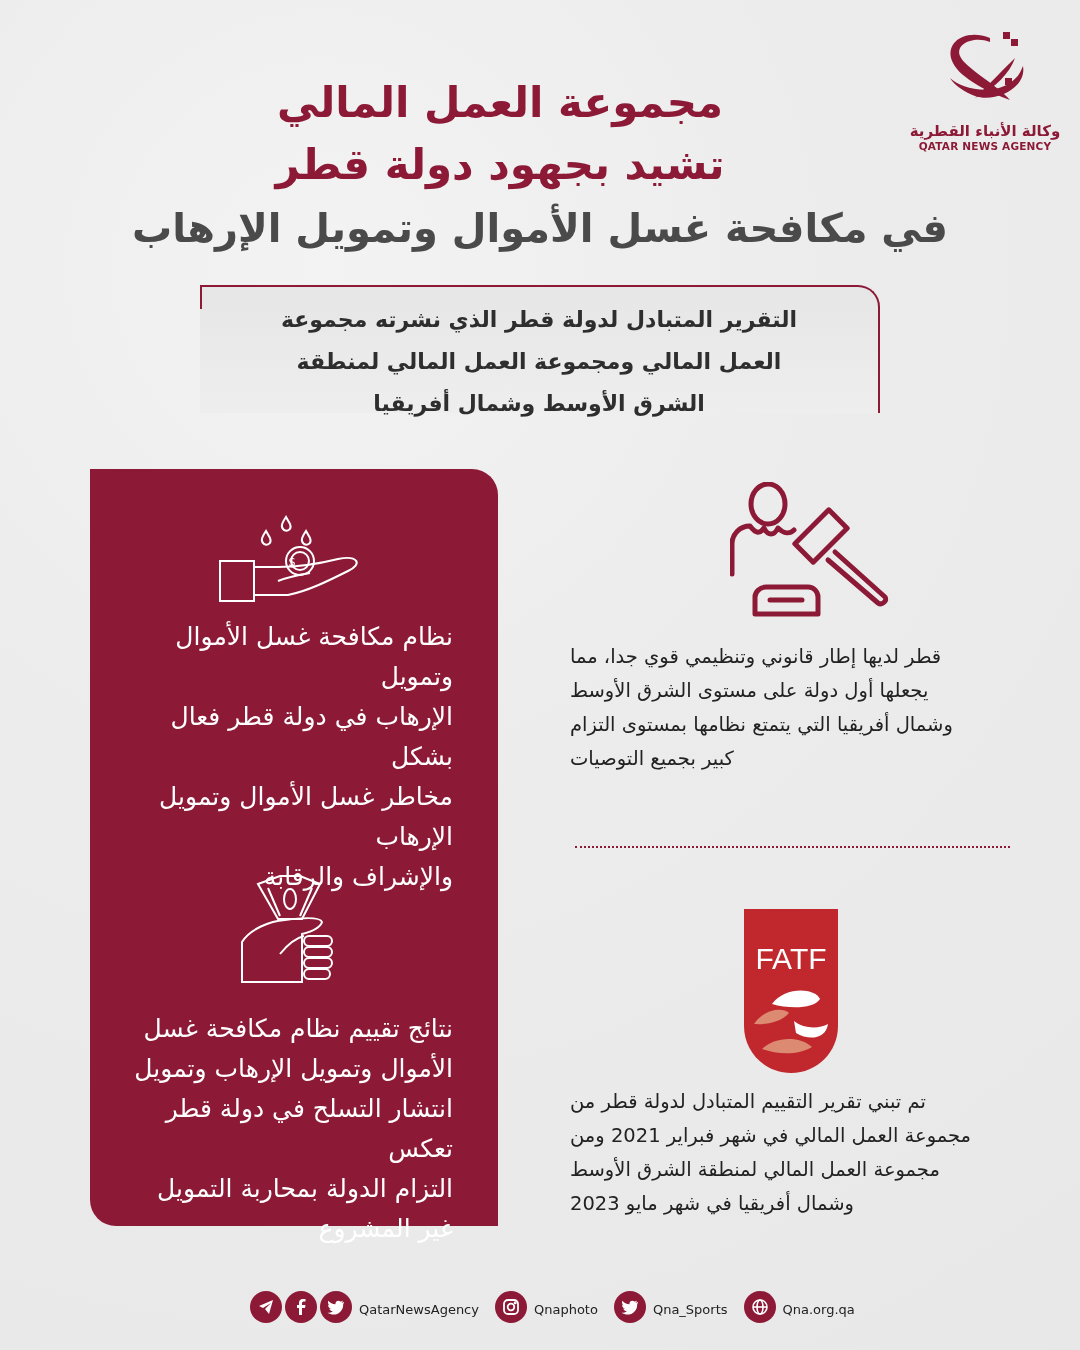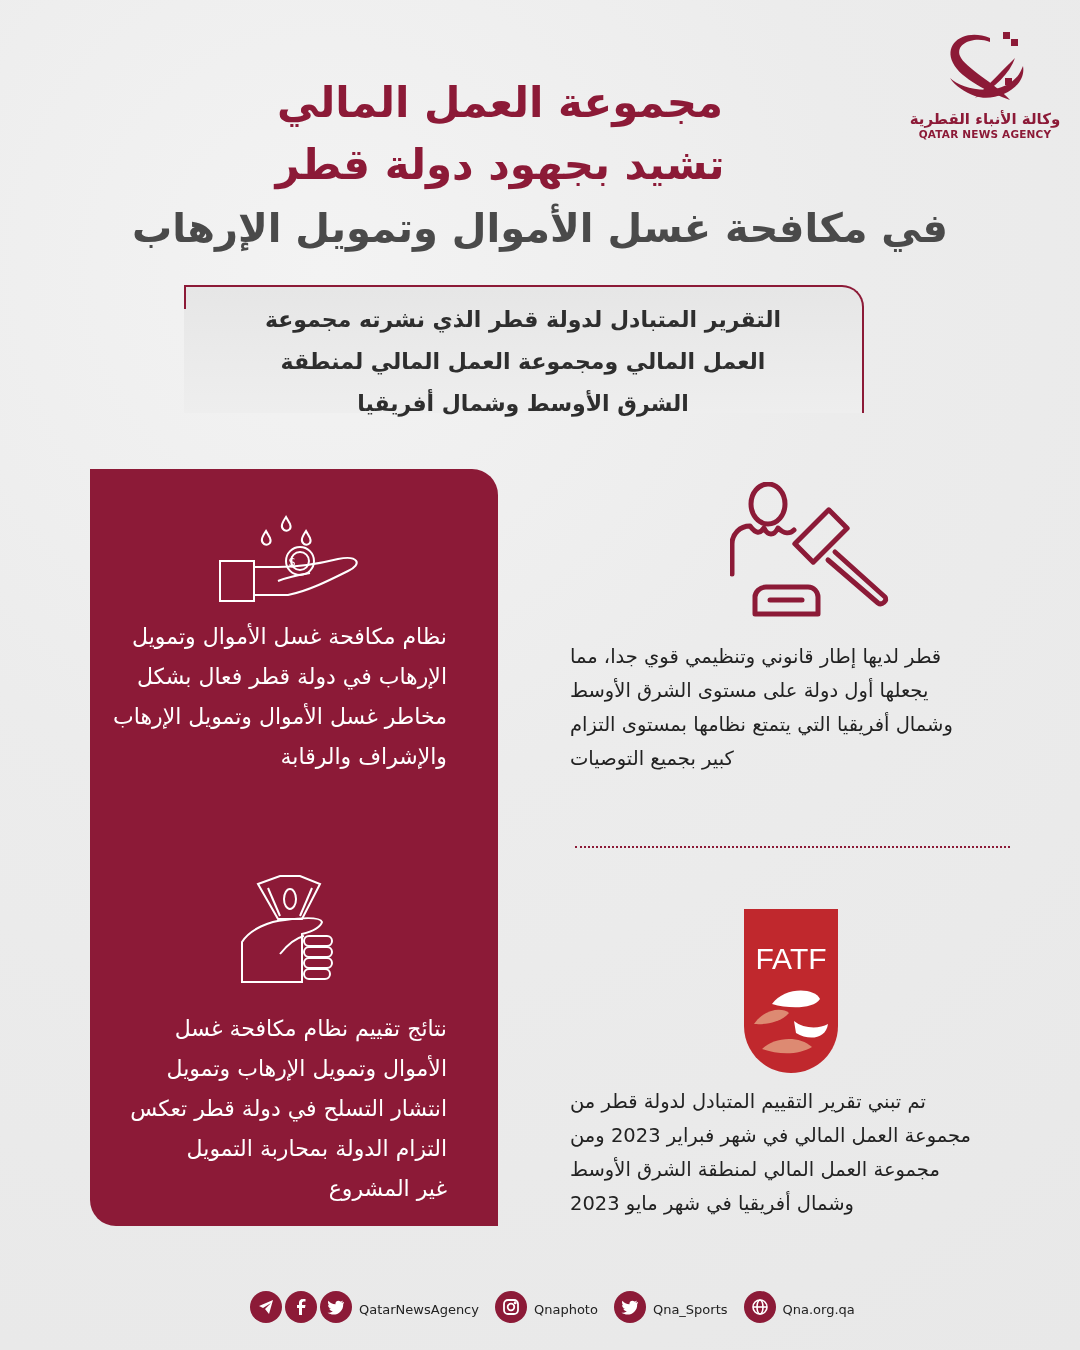--- a/index.html
+++ b/index.html
@@ -10,36 +10,36 @@
     background-image: radial-gradient(circle at 30% 20%, #f3f3f3 0%, #ececec 40%, #e8e8e8 100%);
     font-family: "DejaVu Sans", sans-serif;
     overflow: hidden;
     direction: rtl;
   }
   .logo {
     position: absolute; left: 905px; top: 28px; width: 160px; height: 130px;
     text-align: center;
   }
   .logo svg { display: block; margin: 0 auto; }
-  .logo .ar { color: #8c1a37; font-size: 15px; font-weight: bold; margin-top: 2px; direction: rtl; }
+  .logo .ar { color: #8c1a37; font-size: 15px; font-weight: bold; margin-top: 14px; direction: rtl; }
   .logo .en { color: #8c1a37; font-size: 10.5px; font-weight: bold; direction: ltr; letter-spacing: 0.2px; }
 
   .title1, .title2 {
     position: absolute; left: 0; width: 1000px; text-align: center;
     color: #8c1a37; font-weight: bold; font-size: 42px;
   }
   .title1 { top: 78px; }
   .title2 { top: 140px; }
   .title3 {
     position: absolute; left: 0; width: 1080px; top: 205px; text-align: center;
     color: #4a4a4a; font-weight: bold; font-size: 40px;
   }
 
   .intro-box {
-    position: absolute; left: 184px; top: 285px; width: 680px; height: 128px;
+    position: absolute; left: 200px; top: 285px; width: 680px; height: 128px;
     border-top: 2px solid #8c1a37;
     border-right: 2px solid #8c1a37;
     border-top-right-radius: 22px;
     background: linear-gradient(to bottom, #e6e6e6, #eeeeee);
   }
   .intro-box .left-edge {
     position: absolute; left: 0; top: 0; width: 2px; height: 22px; background: #8c1a37;
   }
   .intro-text {
     position: absolute; left: 0; top: 12px; width: 100%; text-align: center;
@@ -47,22 +47,22 @@
   }
 
   .left-panel {
     position: absolute; left: 90px; top: 469px; width: 408px; height: 757px;
     background: #8c1a37;
     border-top-right-radius: 26px;
     border-bottom-left-radius: 26px;
   }
   .panel-icon { position: absolute; }
   .panel-text {
-    position: absolute; left: 22px; width: 335px; text-align: right;
-    color: #ffffff; font-size: 22px; line-height: 40px;
+    position: absolute; left: 28px; width: 335px; text-align: right;
+    color: #ffffff; font-size: 25px; line-height: 40px;
   }
 
   .right-icon { position: absolute; }
   .right-text {
     position: absolute; left: 570px; width: 435px; text-align: left;
     color: #222222; font-size: 19.5px; line-height: 34px;
   }
   .dotted-divider {
     position: absolute; left: 575px; top: 846px; width: 435px; height: 0;
     border-top: 2px dotted #8c1a37;
@@ -177,21 +177,21 @@
     <path d="M0 0 L94 0 L94 117 C94 143, 73 164, 47 164 C21 164, 0 143, 0 117 Z" fill="#c0282d"></path>
     <text x="47" y="60" text-anchor="middle" font-family="Liberation Sans, sans-serif" font-size="30" fill="#ffffff">FATF</text>
     <path d="M28 95 C40 78, 70 78, 76 90 C70 100, 45 100, 28 95 Z" fill="#ffffff"></path>
     <path d="M10 115 C20 100, 38 98, 45 104 C38 112, 25 116, 10 115 Z" fill="#dd8a72"></path>
     <path d="M50 112 C60 120, 75 120, 84 115 C82 130, 65 132, 52 124 Z" fill="#ffffff"></path>
     <path d="M18 140 C30 128, 55 126, 68 138 C55 146, 35 146, 18 140 Z" fill="#dd8a72"></path>
   </svg>
 </div>
 <div class="right-text" style="top:1085px;">
   <div>تم تبني تقرير التقييم المتبادل لدولة قطر من</div>
-  <div>مجموعة العمل المالي في شهر فبراير 2023 ومن</div>
+  <div>مجموعة العمل المالي في شهر فبراير 2021 ومن</div>
   <div>مجموعة العمل المالي لمنطقة الشرق الأوسط</div>
   <div>وشمال أفريقيا في شهر مايو 2023</div>
 </div>
 
 <div class="footer">
   <span class="soc">
     <svg width="18" height="18" viewBox="0 0 18 18">
         <path d="M2 8 L16 2 L12 16 L8 11 L14 5 L6 10 Z" fill="#fff"></path>
       </svg>
   </span>

